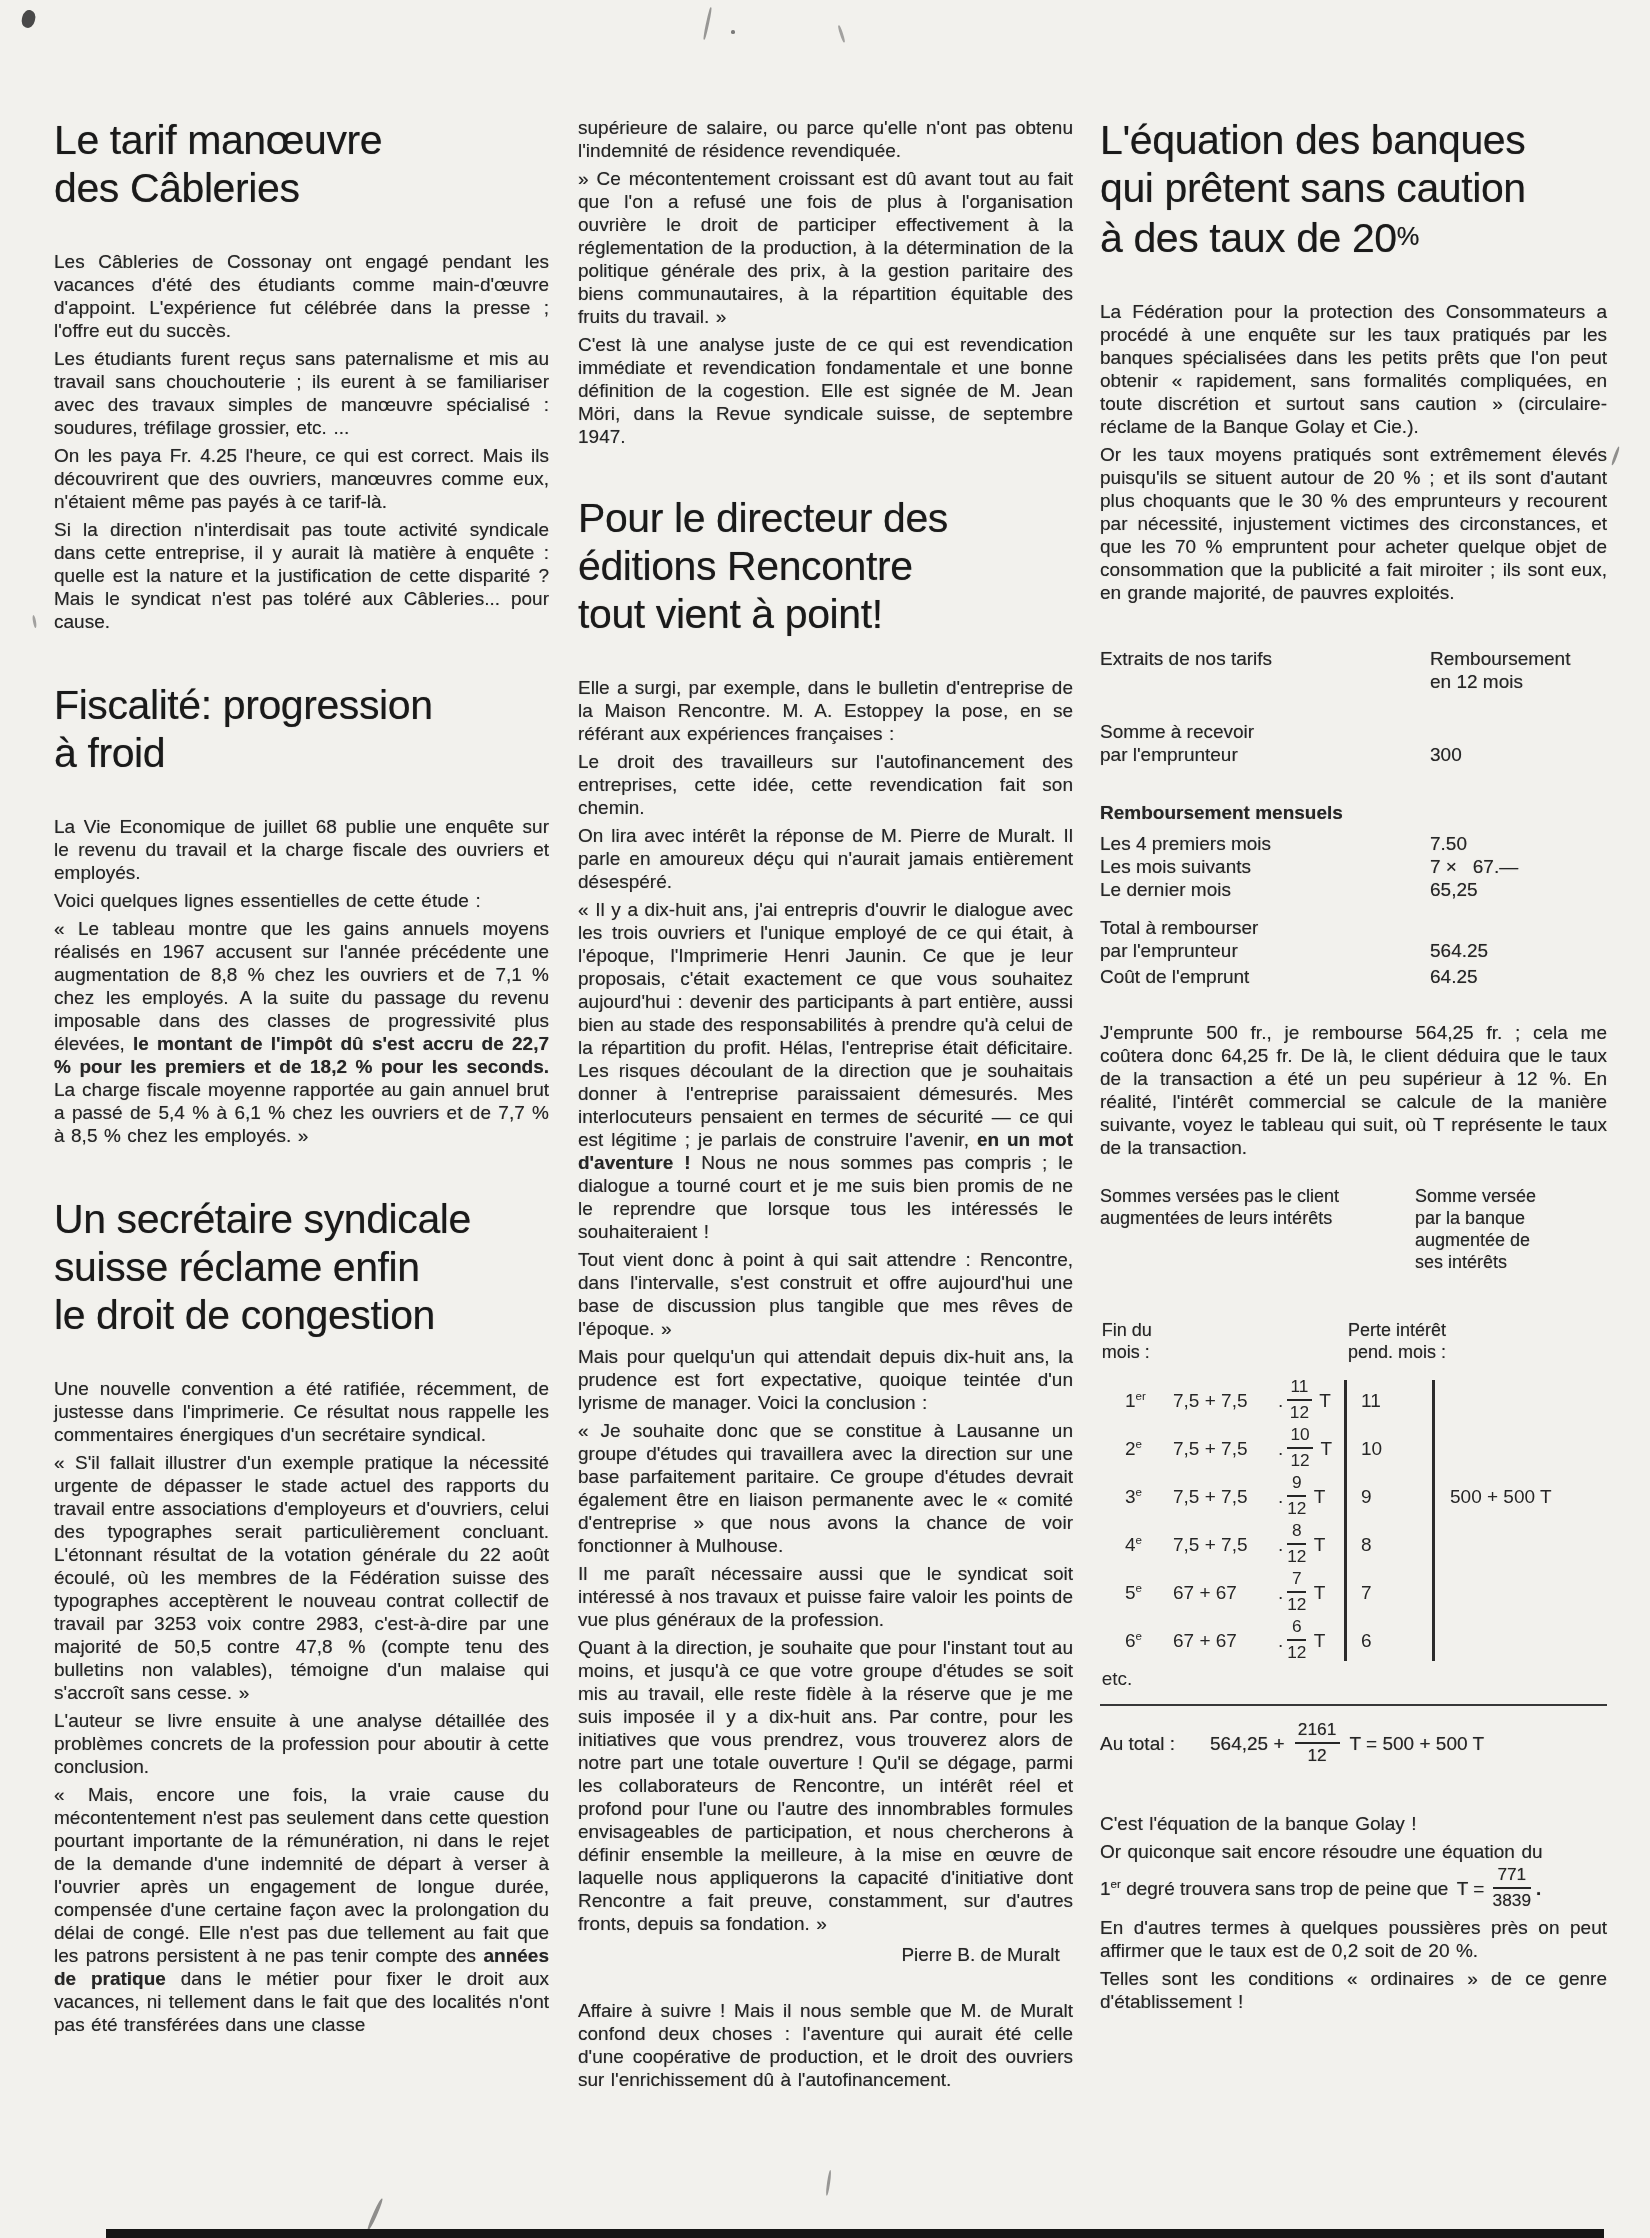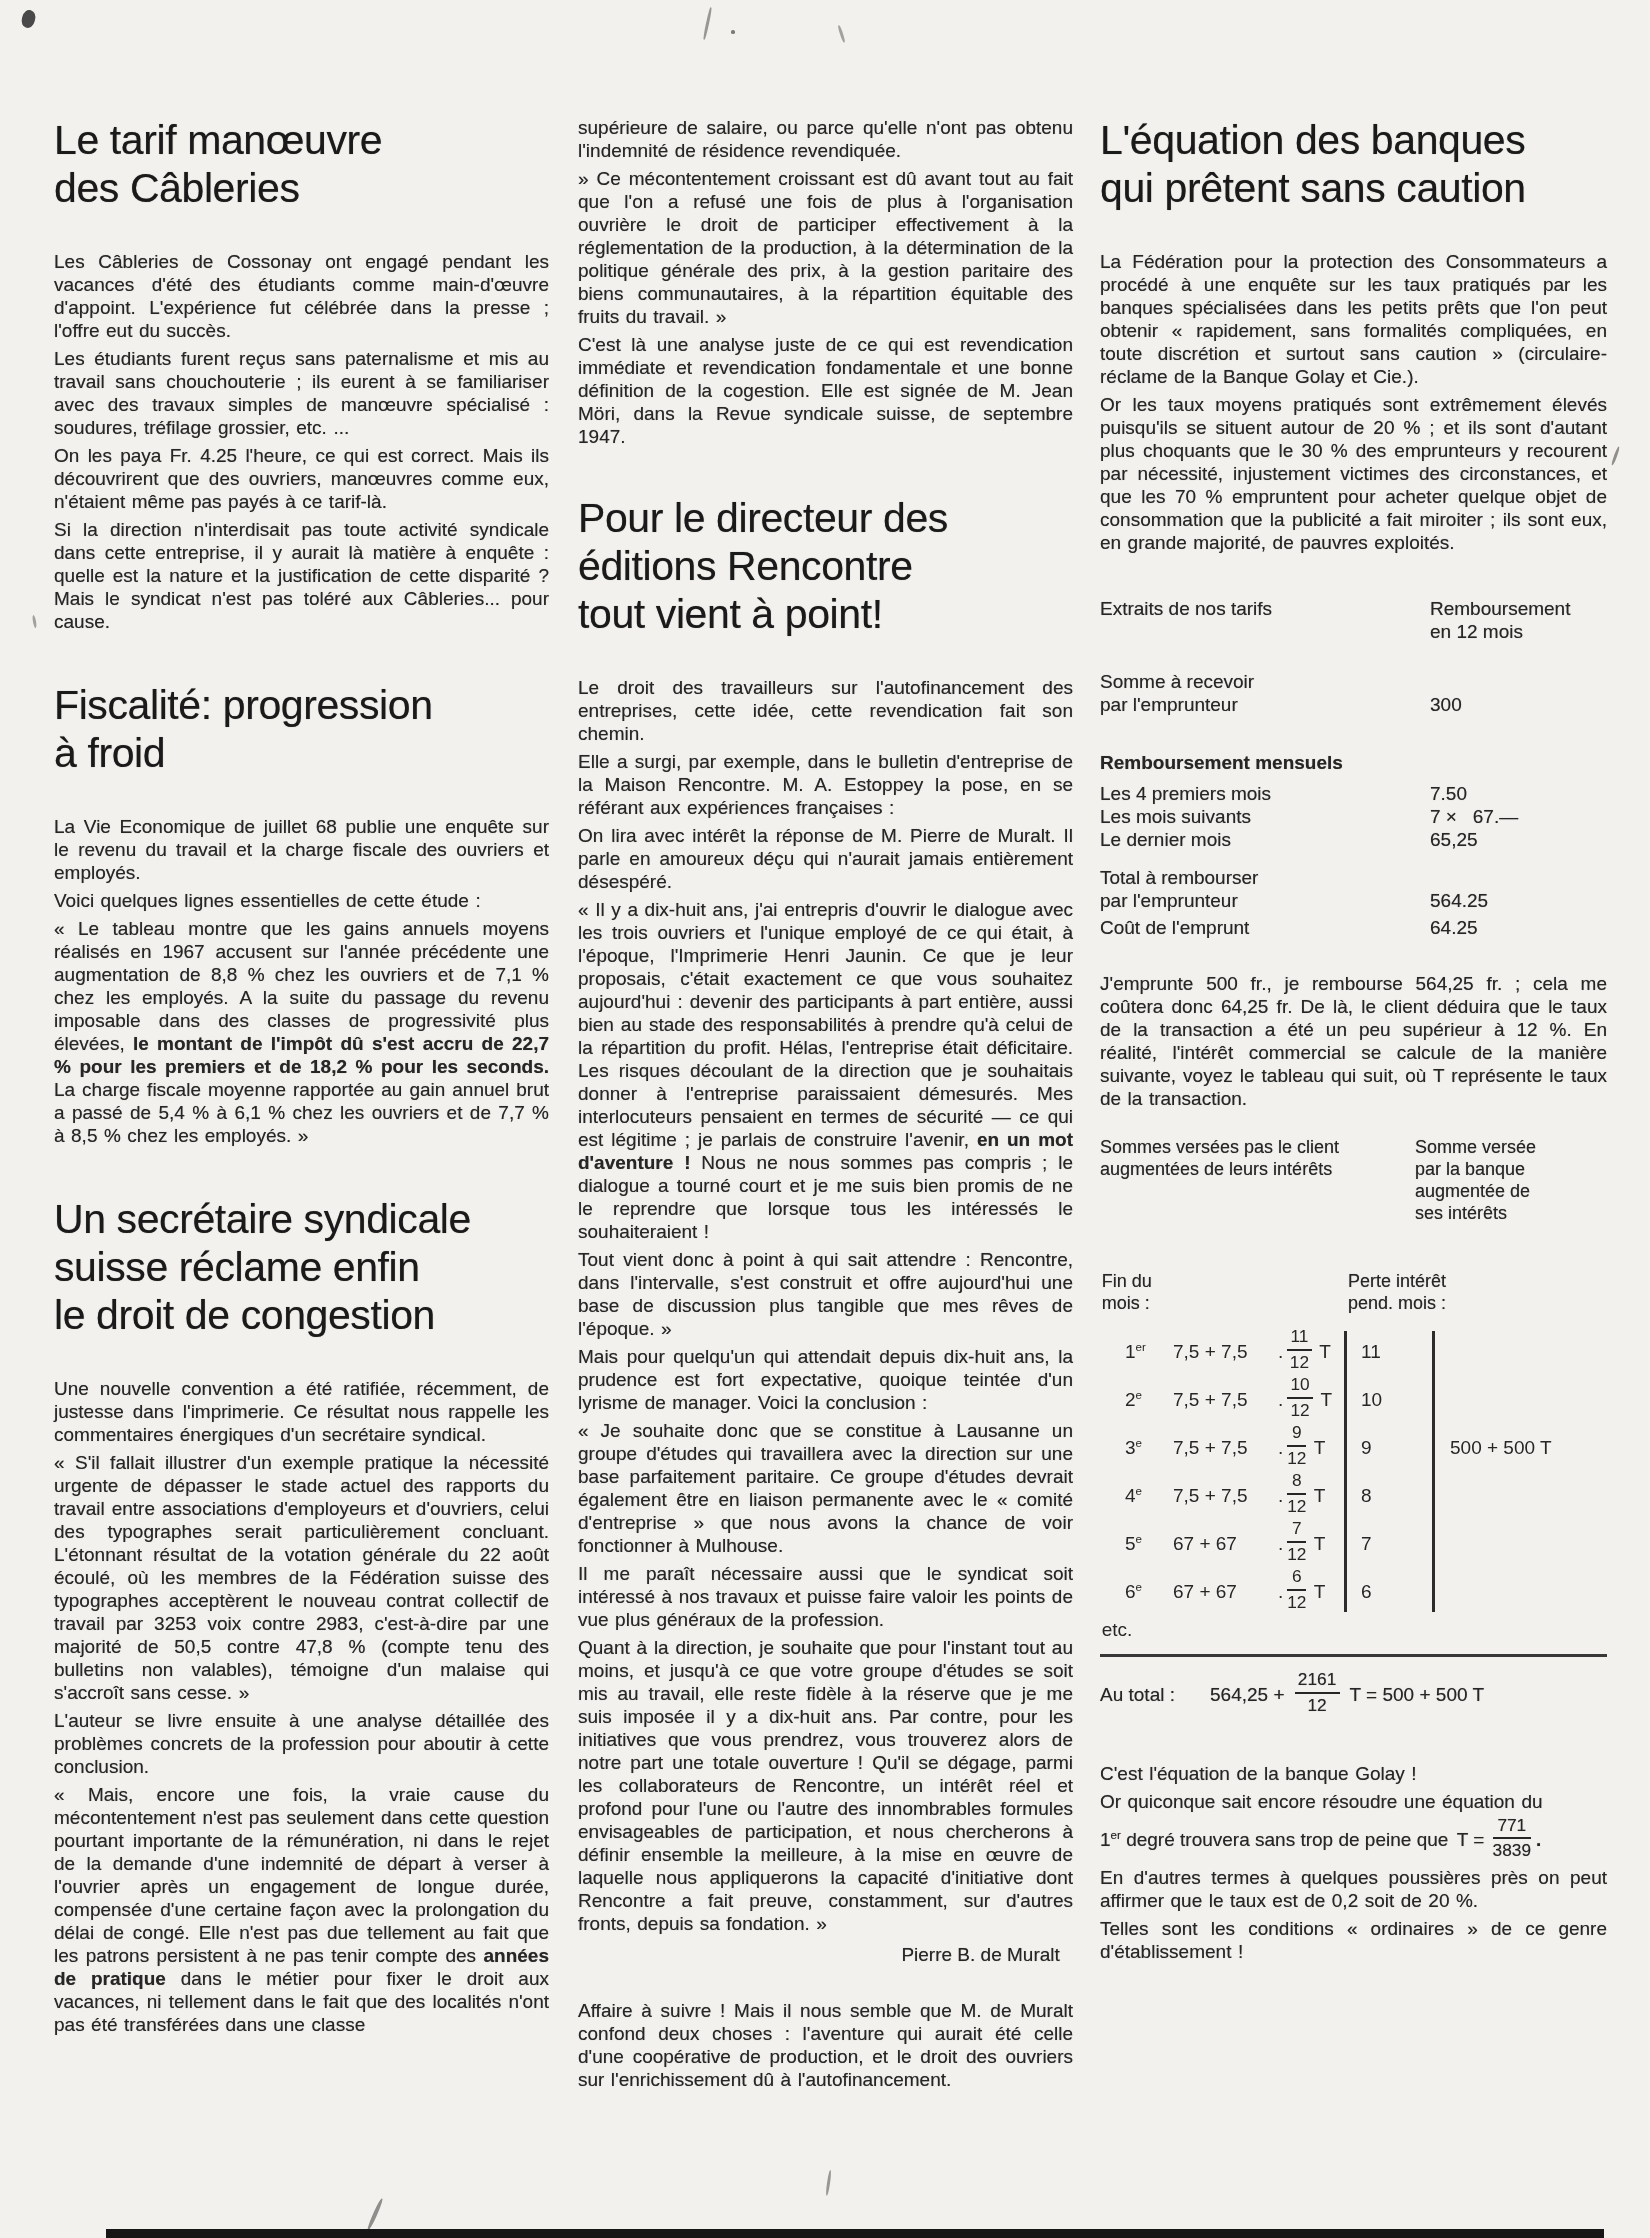--- a/index.html
+++ b/index.html
@@ -134,36 +134,37 @@
     </div>
   <div class="col col2">
       <p class="para"><span>supérieure de salaire, ou parce qu'elle n'ont pas obtenu l'indemnité de résidence revendiquée.</span></p>
       <p class="para"><span>» Ce mécontentement croissant est dû avant tout au fait que l'on a refusé une fois de plus à l'organisation ouvrière le droit de participer effectivement à la réglementation de la production, à la détermination de la politique générale des prix, à la gestion paritaire des biens communautaires, à la répartition équitable des fruits du travail. »</span></p>
       <p class="para"><span>C'est là une analyse juste de ce qui est revendication immédiate et revendication fondamentale et une bonne définition de la cogestion. Elle est signée de M. Jean Möri, dans la Revue syndicale suisse, de septembre 1947.</span></p>
       <div class="heading" style="margin-top: 46px;">
         <div class="hline">Pour le directeur des</div>
         <div class="hline">éditions Rencontre</div>
         <div class="hline">tout vient à point!</div>
       </div>
+      <p class="para"><span>Elle a surgi, par exemple, dans le bulletin d'entreprise de la Maison Rencontre. M. A. Estoppey la pose, en se référant aux expériences françaises :</span></p>
       <p class="para"><span>Le droit des travailleurs sur l'autofinancement des entreprises, cette idée, cette revendication fait son chemin.</span></p>
-      <p class="para"><span>Elle a surgi, par exemple, dans le bulletin d'entreprise de la Maison Rencontre. M. A. Estoppey la pose, en se référant aux expériences françaises :</span></p>
       <p class="para"><span>On lira avec intérêt la réponse de M. Pierre de Muralt. Il parle en amoureux déçu qui n'aurait jamais entièrement désespéré.</span></p>
       <p class="para"><span>« Il y a dix-huit ans, j'ai entrepris d'ouvrir le dialogue avec les trois ouvriers et l'unique employé de ce qui était, à l'époque, l'Imprimerie Henri Jaunin. Ce que je leur proposais, c'était exactement ce que vous souhaitez aujourd'hui : devenir des participants à part entière, aussi bien au stade des responsabilités à prendre qu'à celui de la répartition du profit. Hélas, l'entreprise était déficitaire. Les risques découlant de la direction que je souhaitais donner à l'entreprise paraissaient démesurés. Mes interlocuteurs pensaient en termes de sécurité — ce qui est légitime ; je parlais de construire l'avenir, </span><span class="b">en un mot d'aventure !</span><span> Nous ne nous sommes pas compris ; le dialogue a tourné court et je me suis bien promis de ne le reprendre que lorsque tous les intéressés le souhaiteraient !</span></p>
       <p class="para"><span>Tout vient donc à point à qui sait attendre : Rencontre, dans l'intervalle, s'est construit et offre aujourd'hui une base de discussion plus tangible que mes rêves de l'époque. »</span></p>
       <p class="para"><span>Mais pour quelqu'un qui attendait depuis dix-huit ans, la prudence est fort expectative, quoique teintée d'un lyrisme de manager. Voici la conclusion :</span></p>
       <p class="para"><span>« Je souhaite donc que se constitue à Lausanne un groupe d'études qui travaillera avec la direction sur une base parfaitement paritaire. Ce groupe d'études devrait également être en liaison permanente avec le « comité d'entreprise » que nous avons la chance de voir fonctionner à Mulhouse.</span></p>
       <p class="para"><span>Il me paraît nécessaire aussi que le syndicat soit intéressé à nos travaux et puisse faire valoir les points de vue plus généraux de la profession.</span></p>
       <p class="para"><span>Quant à la direction, je souhaite que pour l'instant tout au moins, et jusqu'à ce que votre groupe d'études se soit mis au travail, elle reste fidèle à la réserve que je me suis imposée il y a dix-huit ans. Par contre, pour les initiatives que vous prendrez, vous trouverez alors de notre part une totale ouverture ! Qu'il se dégage, parmi les collaborateurs de Rencontre, un intérêt réel et profond pour l'une ou l'autre des innombrables formules envisageables de participation, et nous chercherons à définir ensemble la meilleure, à la mise en œuvre de laquelle nous appliquerons la capacité d'initiative dont Rencontre a fait preuve, constamment, sur d'autres fronts, depuis sa fondation. »</span></p>
       <div class="sig">Pierre B. de Muralt</div>
       <p class="para"><span>Affaire à suivre ! Mais il nous semble que M. de Muralt confond deux choses : l'aventure qui aurait été celle d'une coopérative de production, et le droit des ouvriers sur l'enrichissement dû à l'autofinancement.</span></p>
     </div>
   <div class="col col3">
       <div class="heading">
         <div class="hline">L'équation des banques</div>
         <div class="hline">qui prêtent sans caution</div>
+        <div class="hline">à des taux de 20<span class="pct">%</span></div>
       </div>
       <p class="para" style="margin-top: 21.5px;"><span>La Fédération pour la protection des Consommateurs a procédé à une enquête sur les taux pratiqués par les banques spécialisées dans les petits prêts que l'on peut obtenir « rapidement, sans formalités compliquées, en toute discrétion et surtout sans caution » (circulaire-réclame de la Banque Golay et Cie.).</span></p>
       <p class="para"><span>Or les taux moyens pratiqués sont extrêmement élevés puisqu'ils se situent autour de 20 % ; et ils sont d'autant plus choquants que le 30 % des emprunteurs y recourent par nécessité, injustement victimes des circonstances, et que les 70 % empruntent pour acheter quelque objet de consommation que la publicité a fait miroiter ; ils sont eux, en grande majorité, de pauvres exploités.</span></p>
       <div class="tarif" style="margin-top: 43px;">
         <div class="thead" style="min-height: 48px;">
           <div class="tlabel bold">Extraits de nos tarifs</div>
           <div class="tvhead">
             <div>Remboursement</div>
             <div>en 12 mois</div>
           </div>

